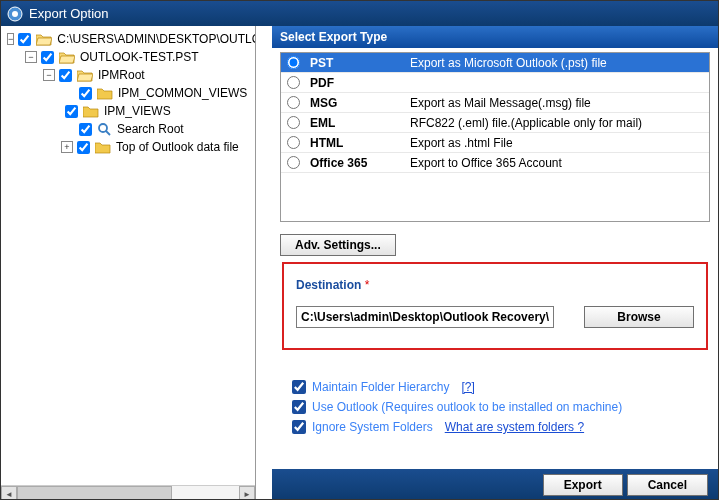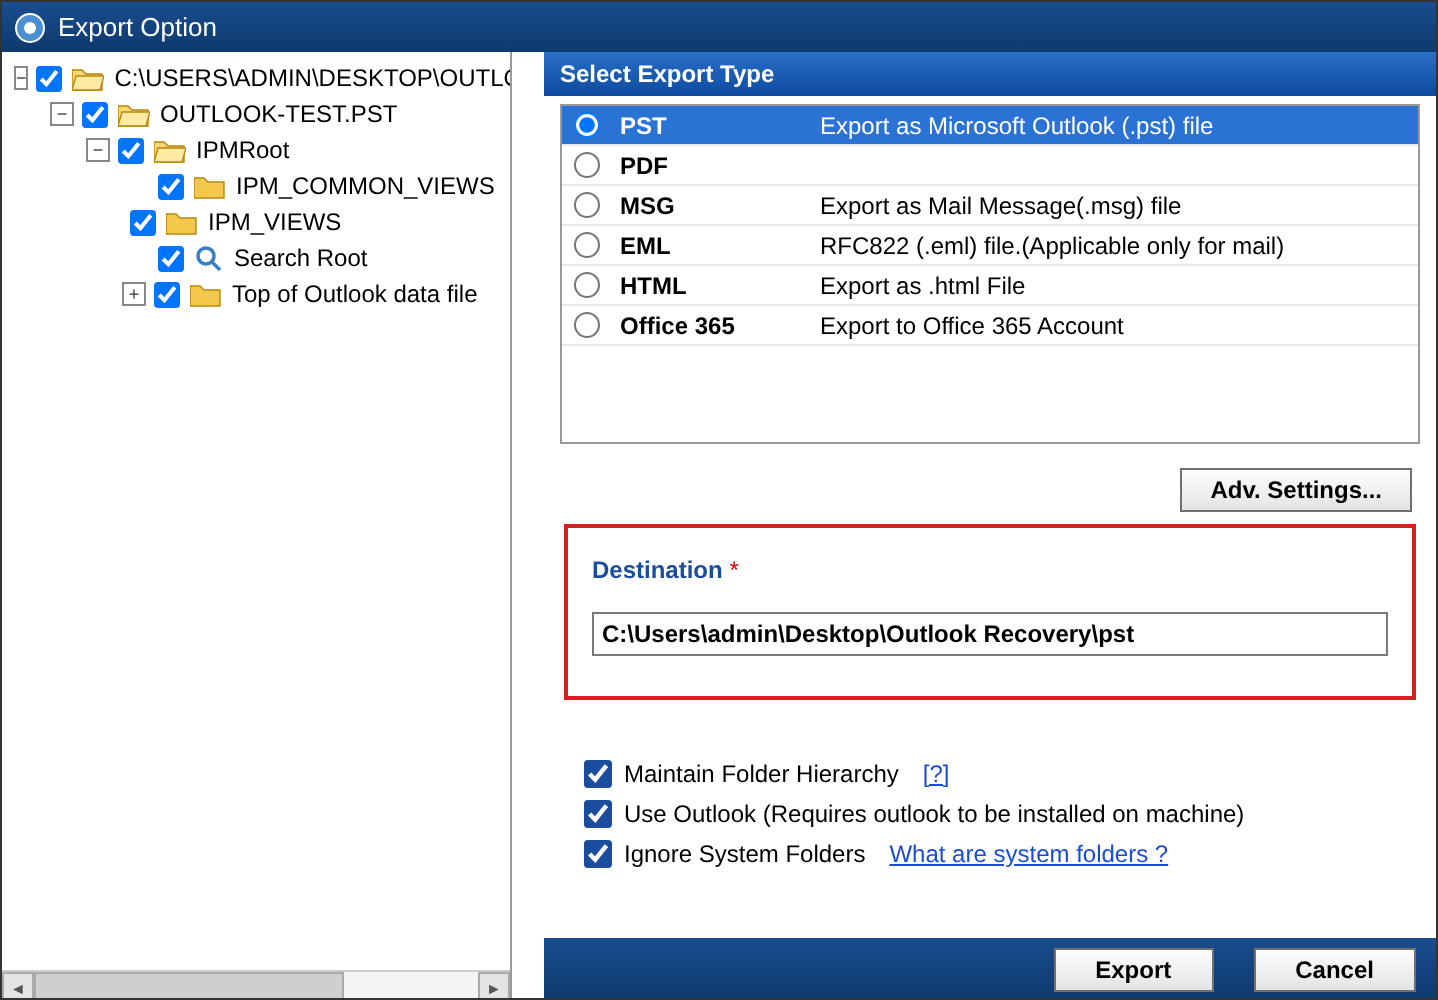--- a/index.html
+++ b/index.html
@@ -18,34 +18,34 @@
 .folder-icon { display: inline-flex; margin: 0 3px; }
 .tree-label { padding: 0 2px; }
 .export-list { background: #fff; border: 1px solid #999; margin: 0; }
 .export-row { display: flex; align-items: center; height: 20px; padding: 0 6px; border-bottom: 1px solid #e8e8e8; }
 .export-row.selected { background: #2a72d4; color: #fff; }
 .export-row input[type=radio] { margin-right: 10px; }
 .export-name { width: 100px; font-weight: bold; }
 .export-desc { flex: 1; }
 .right-body { padding: 4px 8px 2px 8px; flex:1; display:flex; flex-direction:column; }
 .btn { background: linear-gradient(to bottom, #fdfdfd, #e4e4e4); border: 1px solid #707070; padding: 3px 14px; font-family: inherit; font-size: 12px; font-weight: bold; cursor: pointer; }
-.adv-row { display: flex; justify-content: flex-end; margin: 12px 4px 4px 0; }
+.adv-row { display: flex; margin: 12px 4px 4px 0; }
 .dest-box { border: 2px solid #d92020; padding: 14px 12px 20px 12px; margin: 2px 2px 6px 2px; position: relative; }
 .dest-label { color: #1a4d9e; font-weight: bold; }
 .dest-req { color: #d00; }
 .dest-input-row { display: flex; align-items: center; margin-top: 14px; gap: 30px; }
 .dest-input { flex: 1; border: 1px solid #7a7a7a; padding: 3px 4px; font-family: inherit; font-size: 12px; font-weight: bold; }
 .browse-btn { width: 110px; }
 .options { margin: 18px 0 0 12px; }
 .opt-row { display: flex; align-items: center; margin: 6px 0; font-size: 12px; }
 .opt-row input[type=checkbox] { margin-right: 6px; accent-color: #1a4d9e; width:14px; height:14px;}
-.opt-label { color: #000000; font-weight: 500; }
+.opt-label { color: #3b82f6; font-weight: 500; }
 .opt-hint { color: #1a6fd4; margin-left: 10px; }
 .opt-link { color: #1a4dd4; text-decoration: underline; margin-left: 12px; cursor: pointer; }
-.footer { background: linear-gradient(to bottom, #1a4d8f, #0d3a6e); height: 32px; display: flex; justify-content: flex-end; align-items: center; padding: 0 10px; gap: 20px; }
+.footer { background: linear-gradient(to bottom, #1a4d8f, #0d3a6e); height: 32px; display: flex; justify-content: flex-end; align-items: center; padding: 0 10px; gap: 4px; }
 .footer .btn { padding: 3px 20px; }
 .scrollbar-bottom { height: 16px; background: #f0f0f0; border-top:1px solid #ccc; display:flex; }
 .sb-btn { width:16px; height:16px; background:#e4e4e4; border:1px solid #aaa; display:flex; align-items:center; justify-content:center; font-size:8px; color:#555;}
 .sb-track { flex:1; background:#f4f4f4; position:relative;}
 .sb-thumb { position:absolute; left:0; top:0; height:14px; width:70%; background:#cfcfcf; border:1px solid #aaa;}
 svg { display: block; }
 </style>
 </head>
 <body>
 
@@ -186,20 +186,21 @@
         <button class="btn">Adv. Settings...</button>
       </div>
 
       <div class="dest-box">
         <div>
           <span class="dest-label">Destination</span>
           <span class="dest-req">*</span>
         </div>
         <div class="dest-input-row">
           <input type="text" class="dest-input" value="C:\Users\admin\Desktop\Outlook Recovery\pst" style="">
+          <button class="btn browse-btn">Browse</button>
         </div>
       </div>
 
       <div class="options">
         <div class="opt-row">
           <input type="checkbox" checked="" style="">
           <span class="opt-label">Maintain Folder Hierarchy</span>
           <span class="opt-link">[?]</span>
         </div>
         <div class="opt-row">

